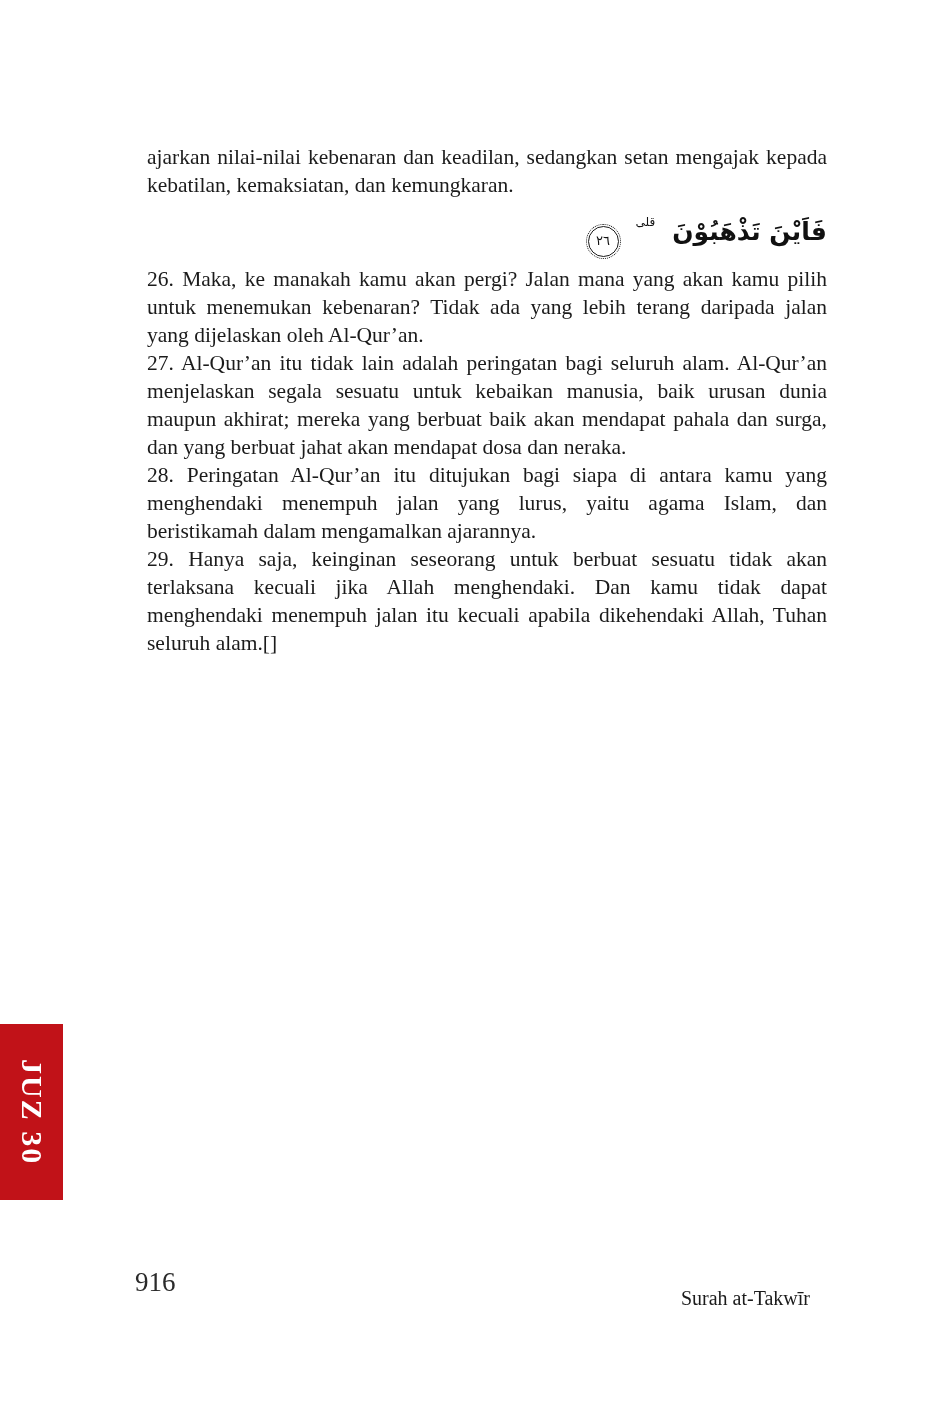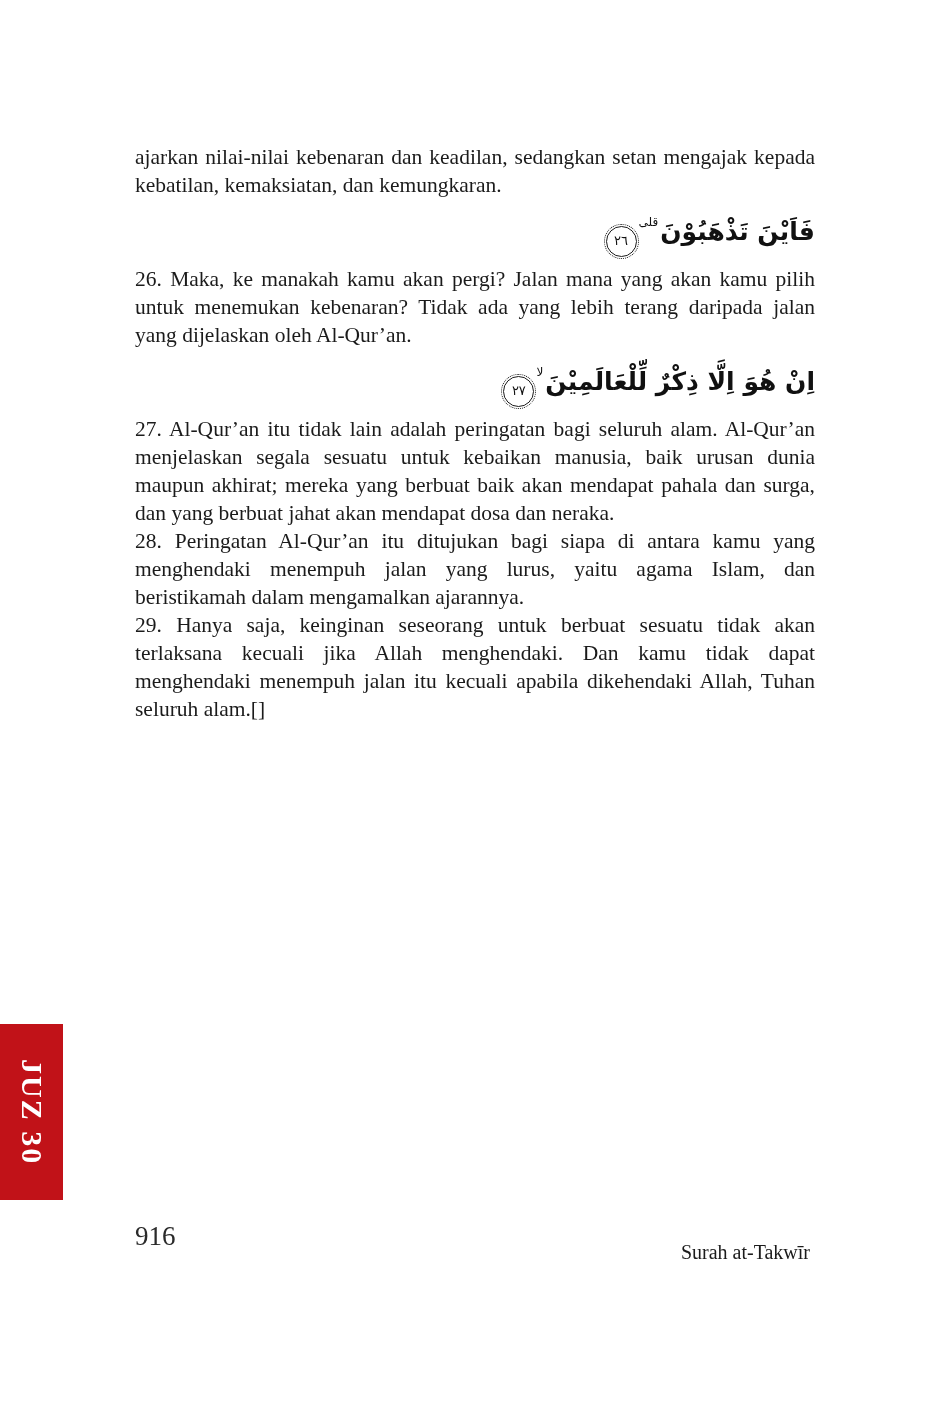--- a/index.html
+++ b/index.html
@@ -7,21 +7,21 @@
     position: relative;
     width: 946px;
     height: 1417px;
     background: #ffffff;
     overflow: hidden;
     font-family: "Liberation Serif", serif;
     color: #1b1b1b;
   }
   .content {
     position: absolute;
-    left: 135px;
+    left: 147px;
     top: 143px;
     width: 680px;
   }
   p.para {
     margin: 0;
     font-size: 21.5px;
     line-height: 28px;
     text-align: justify;
     color: #1b1b1b;
   }
@@ -38,21 +38,21 @@
     font-size: 25px;
     color: #111111;
     white-space: nowrap;
   }
   .waqf {
     display: inline-block;
     font-size: 12px;
     font-weight: normal;
     position: relative;
     top: -14px;
-    margin: 0 2px;
+    margin: 0 17px;
   }
   .ayah-circle {
     display: inline-block;
     width: 29px;
     height: 29px;
     border: 1.5px solid #1b1b1b;
     border-radius: 50%;
     outline: 1px dotted #1b1b1b;
     outline-offset: 1px;
     text-align: center;
@@ -75,21 +75,21 @@
     align-items: center;
     justify-content: center;
     font-family: "Liberation Serif", serif;
     font-weight: bold;
     font-size: 30px;
     letter-spacing: 2px;
   }
   .footer {
     position: absolute;
     left: 135px;
-    top: 1220px;
+    top: 1266px;
     width: 675px;
     display: flex;
     justify-content: space-between;
     align-items: flex-start;
   }
   .page-num {
     font-size: 27px;
     line-height: 32px;
     color: #2a2a2a;
   }
@@ -106,23 +106,20 @@
 <div class="page">
   <main class="content">
 
     <p class="para"><span class="rm">ajarkan nilai-nilai kebenaran dan keadilan, sedangkan setan mengajak kepada kebatilan, kemaksiatan, dan kemungkaran.</span></p>
 
     <div class="ayah">
       <span class="ar">فَاَيْنَ تَذْهَبُوْنَ</span><span class="waqf">قلى</span><span class="ayah-circle"><span>٢٦</span></span>
     </div>
     <p class="para"><span class="rm">26. </span><span class="it">Maka, ke manakah kamu akan pergi?</span><span class="rm"> Jalan mana yang akan kamu pilih untuk menemukan kebenaran? Tidak ada yang lebih terang daripada jalan yang dijelaskan oleh Al-Qur’an.</span><span class="it"></span><span class="rm"></span></p>
 
-    <div class="ayah">
-      <span class="ar">اِنْ هُوَ اِلَّا ذِكْرٌ لِّلْعَالَمِيْنَ</span><span class="waqf">لا</span><span class="ayah-circle"><span>٢٧</span></span>
-    </div>
     <p class="para"><span class="rm">27. Al-Qur’an </span><span class="it">itu tidak lain adalah peringatan bagi seluruh alam.</span><span class="rm"> Al-Qur’an menjelaskan segala sesuatu untuk kebaikan manusia, baik urusan dunia maupun akhirat; mereka yang berbuat baik akan mendapat pahala dan surga, dan yang berbuat jahat akan mendapat dosa dan neraka.</span><span class="it"></span><span class="rm"></span></p>
 
     <p class="para"><span class="rm">28. Peringatan Al-Qur’an itu ditujukan </span><span class="it">bagi siapa di antara kamu yang menghendaki menempuh jalan yang lurus,</span><span class="rm"> yaitu agama Islam, dan beristikamah dalam mengamalkan ajarannya.</span><span class="it"></span><span class="rm"></span></p>
 
     <p class="para"><span class="rm">29. Hanya saja, keinginan seseorang untuk berbuat sesuatu tidak akan terlaksana kecuali jika Allah menghendaki. </span><span class="it">Dan kamu tidak dapat menghendaki</span><span class="rm"> menempuh jalan itu </span><span class="it">kecuali apabila dikehendaki Allah, Tuhan seluruh alam.</span><span class="rm">[]</span></p>
 
   </main>
 
   <div class="juz-tab">
       <span>JUZ 30</span>

